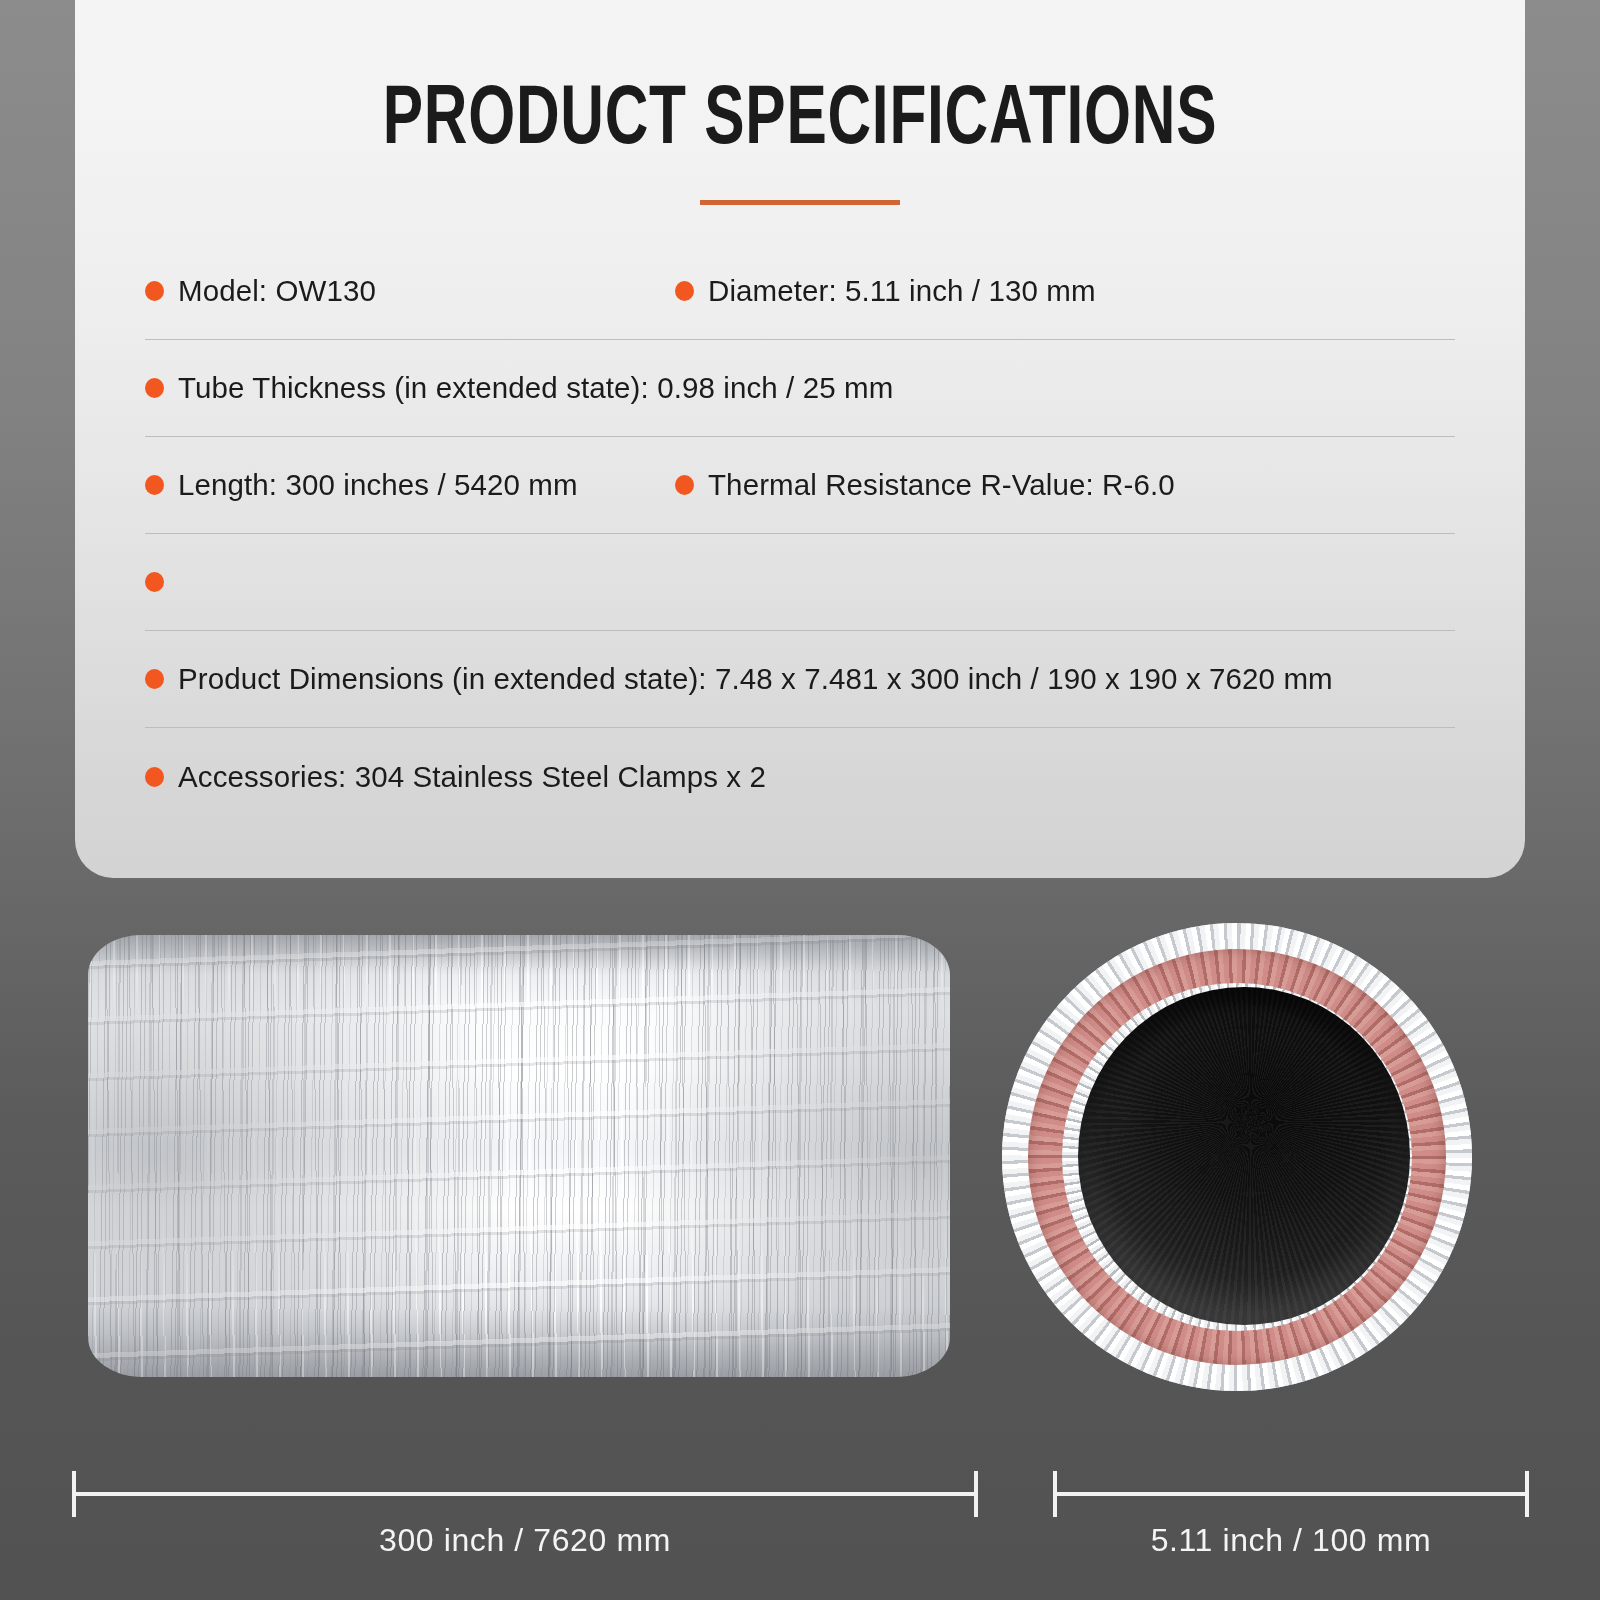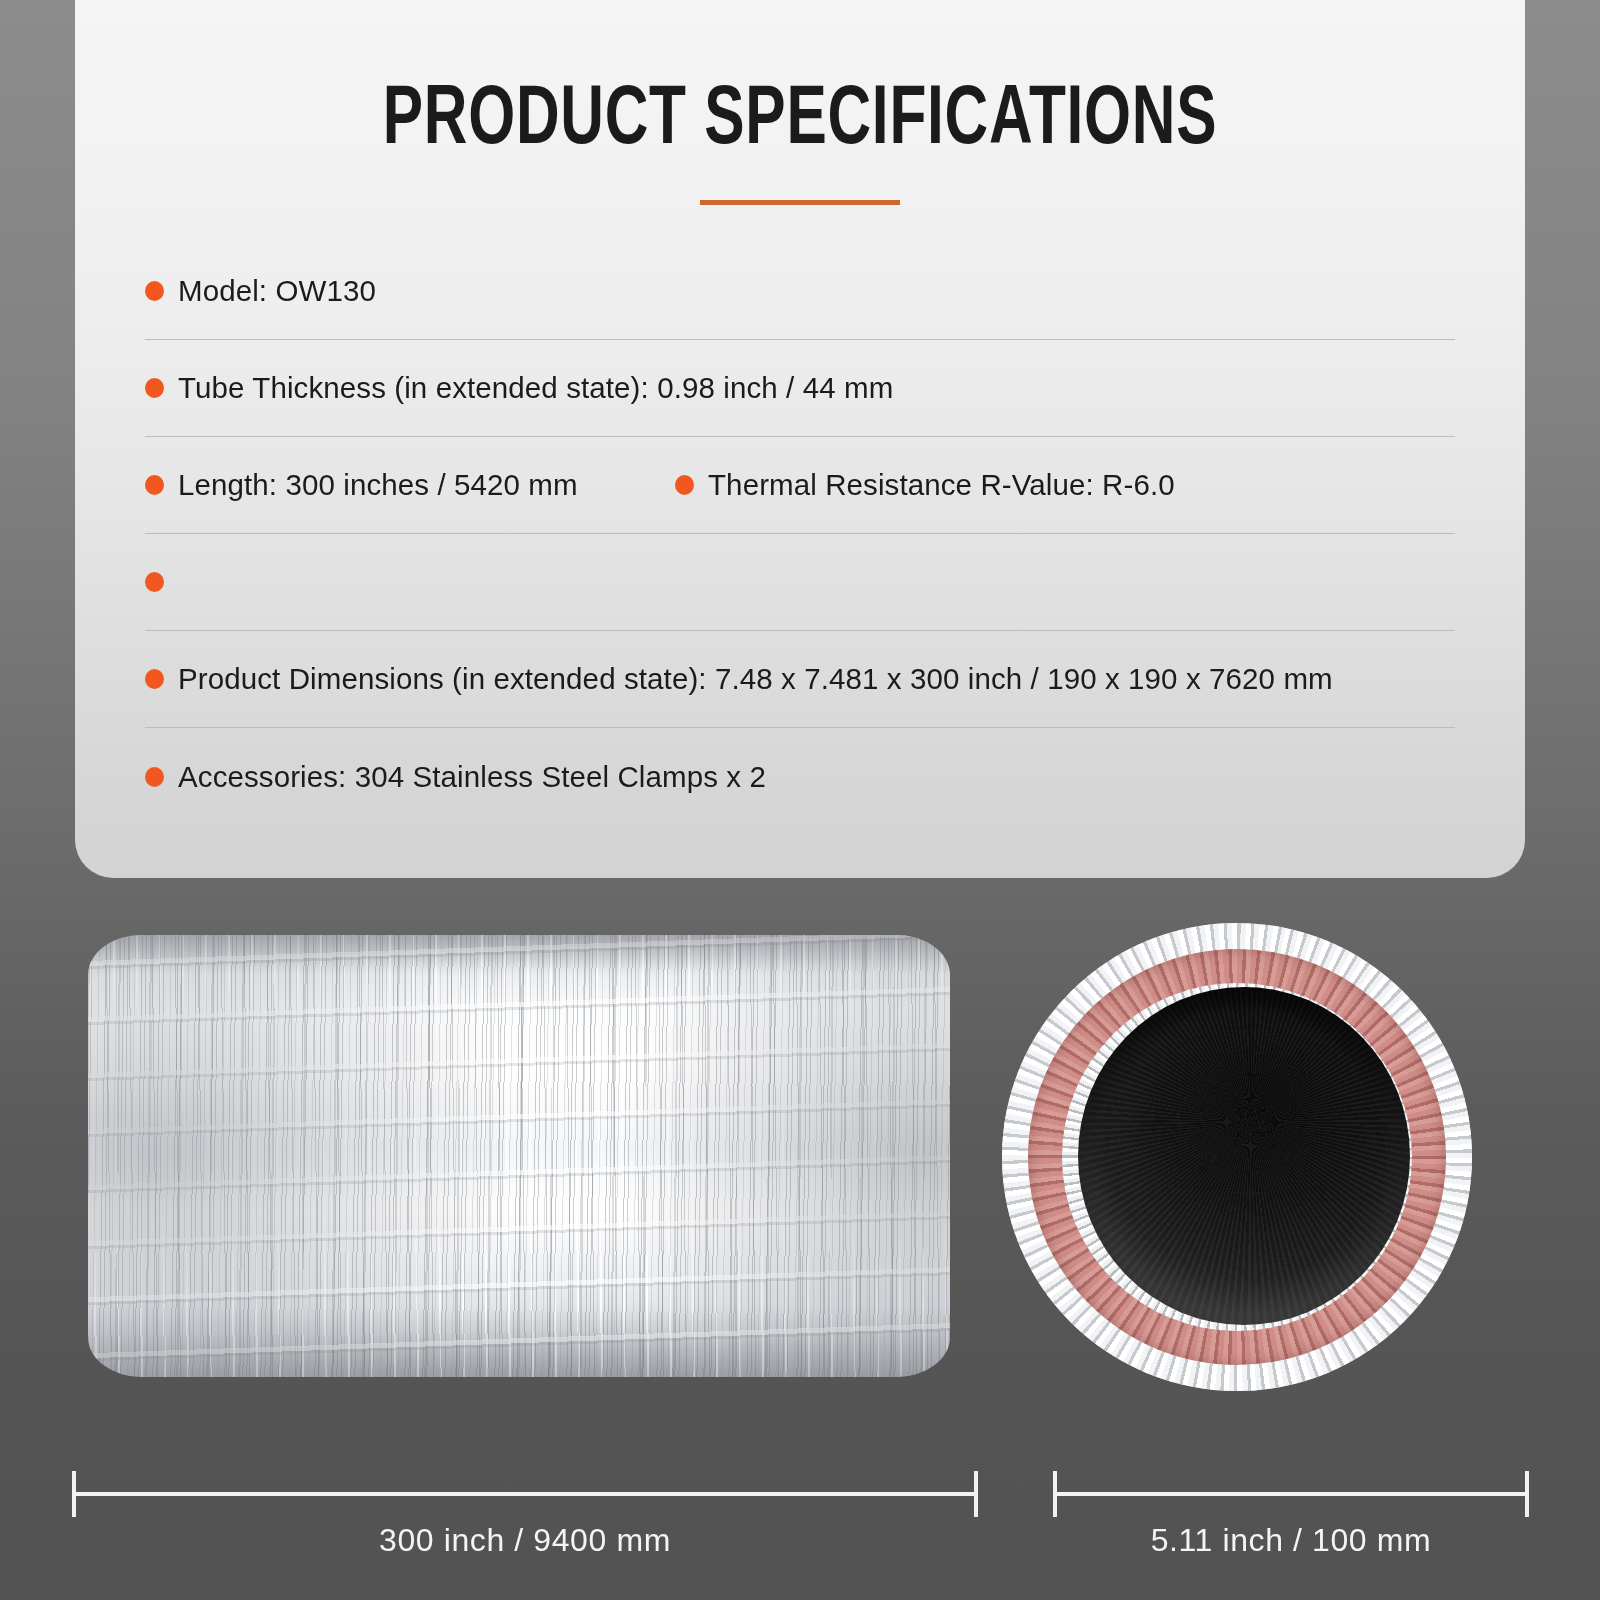--- a/index.html
+++ b/index.html
@@ -171,26 +171,30 @@
     <div id="page-title">PRODUCT SPECIFICATIONS</div>
     <div id="title-underline"></div>
 
     <div id="spec-list">
 
       <div class="spec-row">
         <div class="spec-cell col1">
           <span class="bullet"></span>
           <span class="spec-text">Model: OW130</span>
         </div>
-      </div>
-
-      <div class="spec-row">
-        <div class="spec-cell full">
-          <span class="bullet"></span>
-          <span class="spec-text">Tube Thickness (in extended state): 0.98 inch / 44 mm</span>
+        <div class="spec-cell full">
+          <span class="bullet"></span>
+          <span class="spec-text">Diameter: 5.11 inch / 130 mm</span>
+        </div>
+      </div>
+
+      <div class="spec-row">
+        <div class="spec-cell full">
+          <span class="bullet"></span>
+          <span class="spec-text">Tube Thickness (in extended state): 0.98 inch / 25 mm</span>
         </div>
       </div>
 
       <div class="spec-row">
         <div class="spec-cell col1">
           <span class="bullet"></span>
           <span class="spec-text">Length: 300 inches / 5420 mm</span>
         </div>
         <div class="spec-cell full">
           <span class="bullet"></span>
@@ -229,18 +233,18 @@
     <div class="ring" id="ring-foil-outer"></div>
     <div class="ring" id="ring-insul"></div>
     <div class="ring" id="ring-foil-inner"></div>
     <div id="duct-bore"></div>
   </div>
 </div>
 
 <div class="dim-line" id="dim-length-line"></div>
 <div class="dim-cap" id="dim-length-cap-l"></div>
 <div class="dim-cap" id="dim-length-cap-r"></div>
-<div class="dim-label" id="dim-length-label">300 inch / 9400 mm</div>
+<div class="dim-label" id="dim-length-label">300 inch / 7620 mm</div>
 
 <div class="dim-line" id="dim-diam-line"></div>
 <div class="dim-cap" id="dim-diam-cap-l"></div>
 <div class="dim-cap" id="dim-diam-cap-r"></div>
 <div class="dim-label" id="dim-diam-label">5.11 inch / 100 mm</div>
 
 </body></html>

